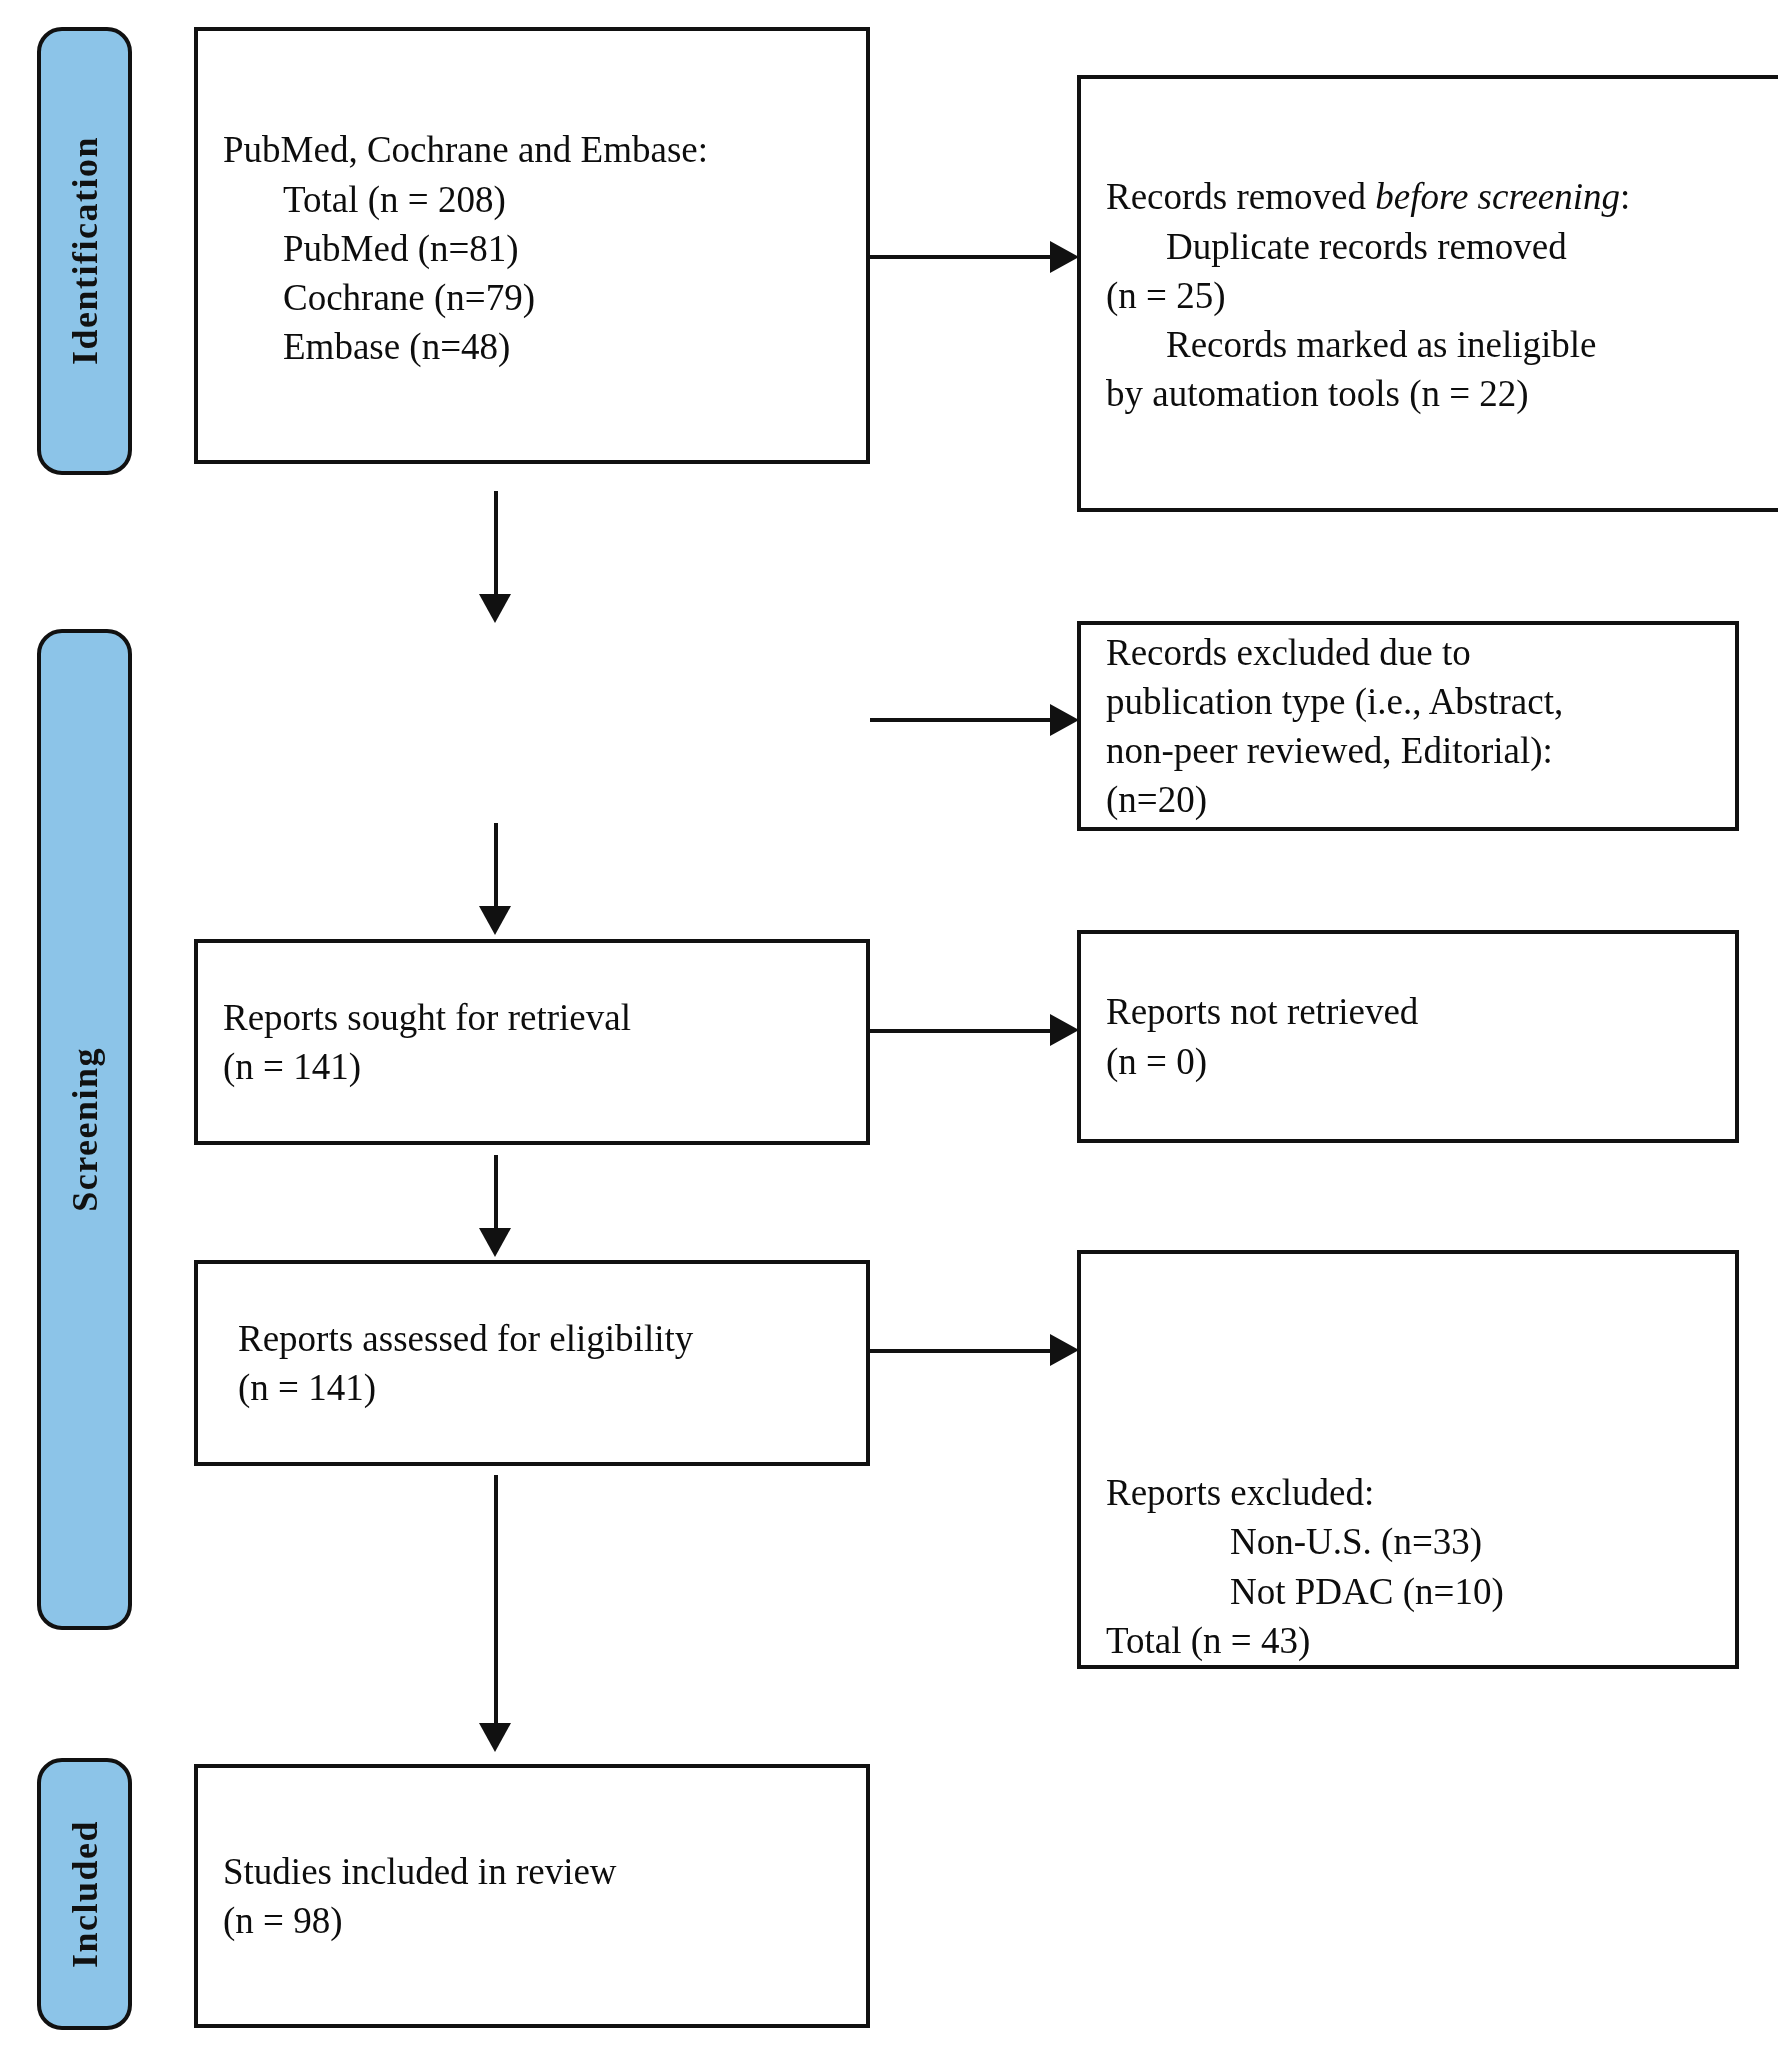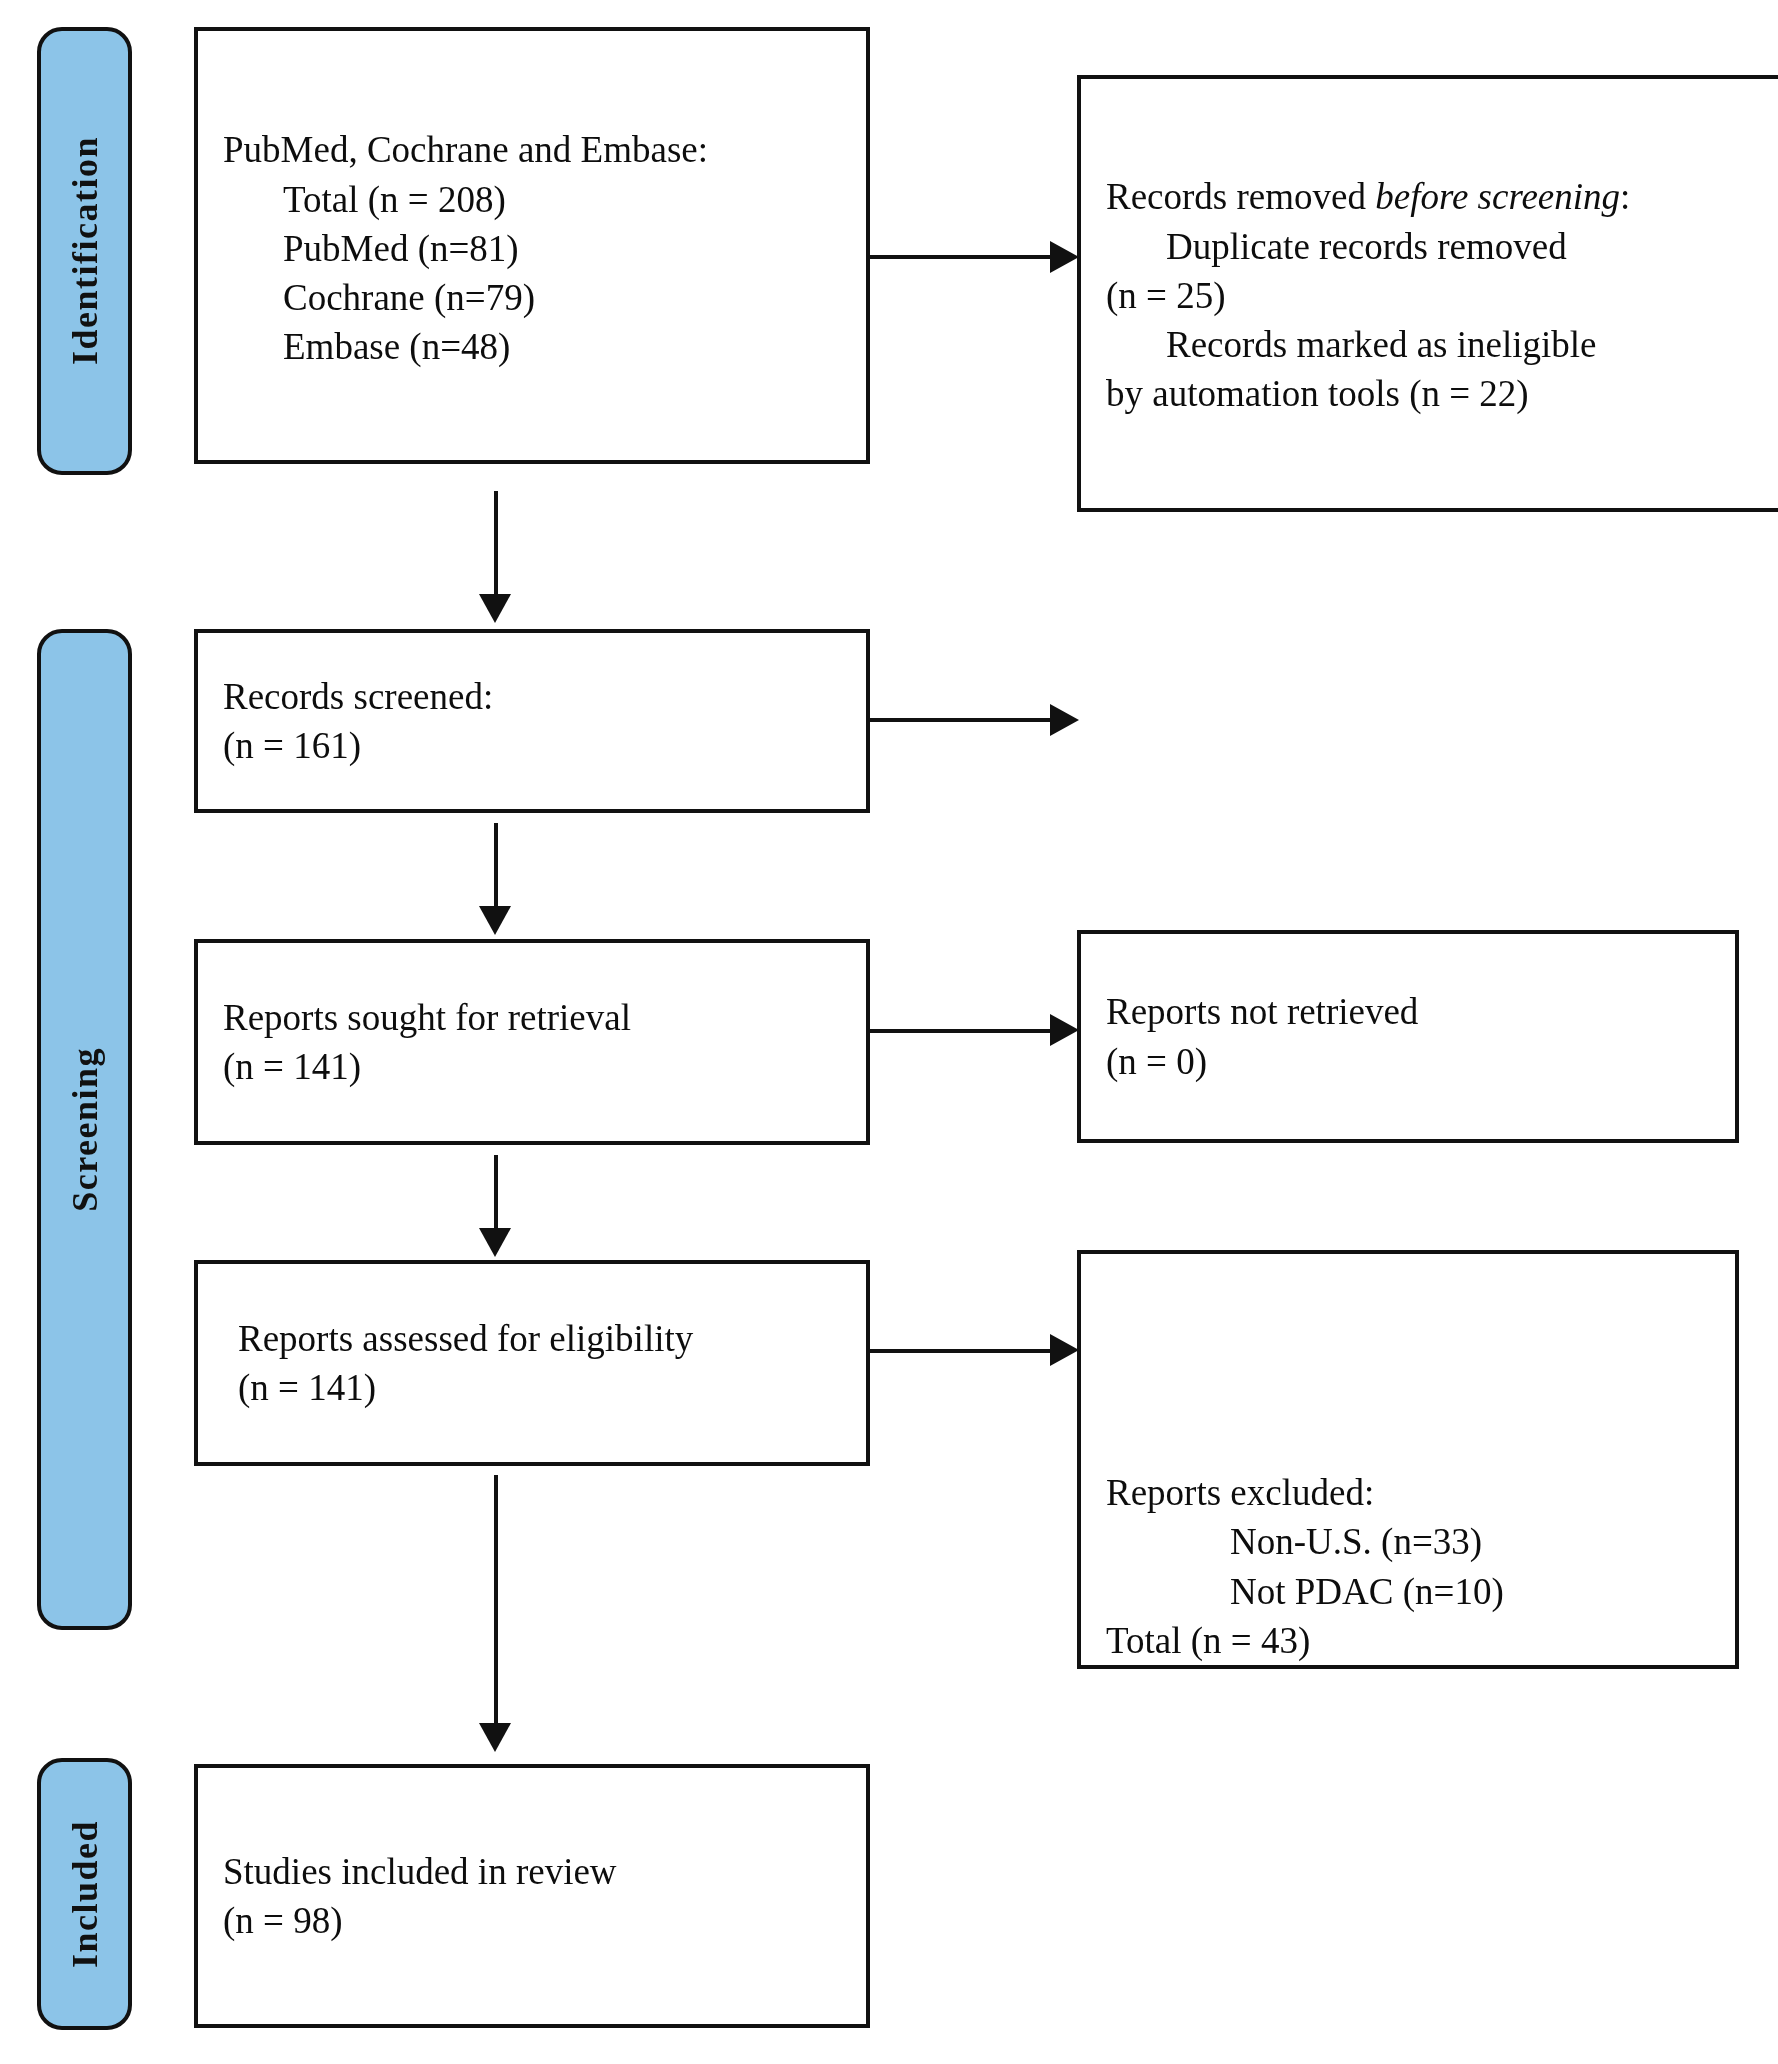--- a/index.html
+++ b/index.html
@@ -164,27 +164,29 @@
   <div class="flow-box" id="box-removed">
     <div class="stack">
       <div class="line"><span>Records removed </span><i>before screening</i><span>:</span></div>
       <div class="line indent">Duplicate records removed</div>
       <div class="line">(n = 25)</div>
       <div class="line indent">Records marked as ineligible</div>
       <div class="line">by automation tools (n = 22)</div>
     </div>
   </div>
 
-  <div class="flow-box" id="box-screened">
-    <div class="stack">
-      <div class="line">Records screened:</div>
-      <div class="line">(n = 161)</div>
-    </div>
-  </div>
-
+
+  <div class="flow-box" id="box-excluded-pub">
+    <div class="stack">
+      <div class="line">Records excluded due to</div>
+      <div class="line">publication type (i.e., Abstract,</div>
+      <div class="line">non-peer reviewed, Editorial):</div>
+      <div class="line">(n=20)</div>
+    </div>
+  </div>
 
   <div class="flow-box" id="box-sought">
     <div class="stack">
       <div class="line">Reports sought for retrieval</div>
       <div class="line">(n = 141)</div>
     </div>
   </div>
 
   <div class="flow-box" id="box-not-retrieved">
     <div class="stack">

